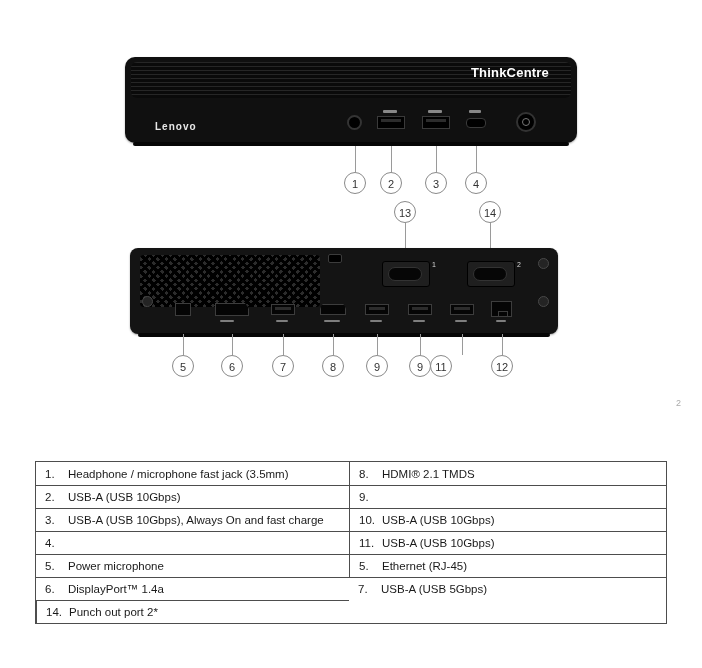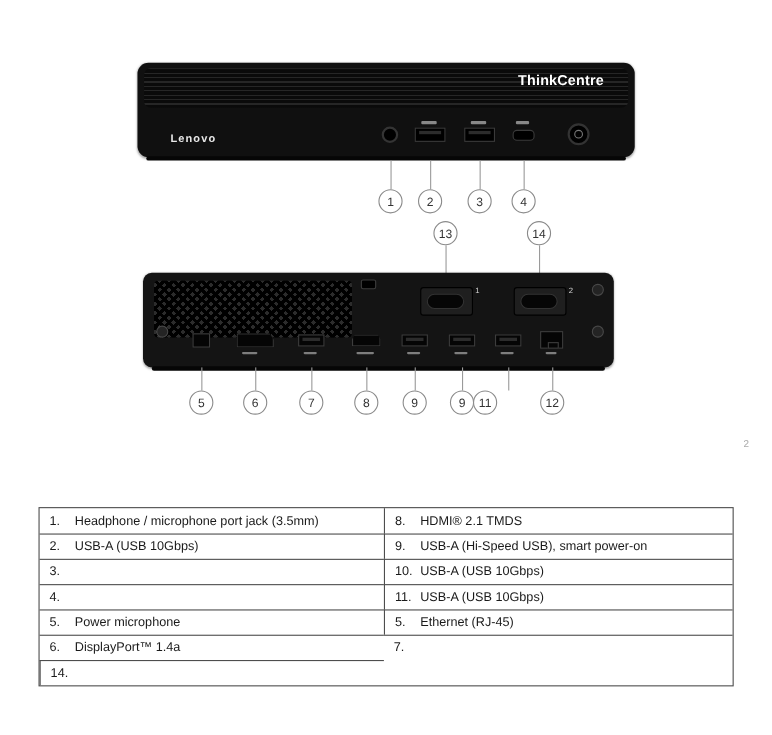--- a/index.html
+++ b/index.html
@@ -155,38 +155,38 @@
   <div class="callout" style="left:366px;top:355px;">9</div>
   <div class="callout" style="left:409px;top:355px;">9</div>
   <div class="callout" style="left:430px;top:355px;">11</div>
   <div class="callout" style="left:491px;top:355px;">12</div>
 
   <div class="page-num">2</div>
 
   <div class="spec-table">
     <div class="cell left r0">
         <span class="num">1.</span>
-        <span class="desc">Headphone / microphone port jack (3.5mm)</span>
+        <span class="desc">Headphone / microphone fast jack (3.5mm)</span>
       </div>
     <div class="cell right r0">
         <span class="num">8.</span>
         <span class="desc">HDMI® 2.1 TMDS</span>
       </div>
 
     <div class="cell left">
         <span class="num">2.</span>
         <span class="desc">USB-A (USB 10Gbps)</span>
       </div>
     <div class="cell right">
         <span class="num">9.</span>
-        <span class="desc">USB-A (Hi-Speed USB), smart power-on</span>
       </div>
 
     <div class="cell left">
         <span class="num">3.</span>
+        <span class="desc">USB-A (USB 10Gbps), Always On and fast charge</span>
       </div>
     <div class="cell right">
         <span class="num">10.</span>
         <span class="desc">USB-A (USB 10Gbps)</span>
       </div>
 
     <div class="cell left">
         <span class="num">4.</span>
       </div>
     <div class="cell right">
@@ -203,19 +203,21 @@
         <span class="desc">Ethernet (RJ-45)</span>
       </div>
 
     <div class="cell left">
         <span class="num">6.</span>
         <span class="desc">DisplayPort™ 1.4a</span>
       </div>
 
     <div class="cell left">
         <span class="num">7.</span>
+        <span class="desc">USB-A (USB 5Gbps)</span>
       </div>
     <div class="cell right">
         <span class="num">14.</span>
+        <span class="desc">Punch out port 2*</span>
       </div>
   </div>
 
 </div>
 
 </body></html>

